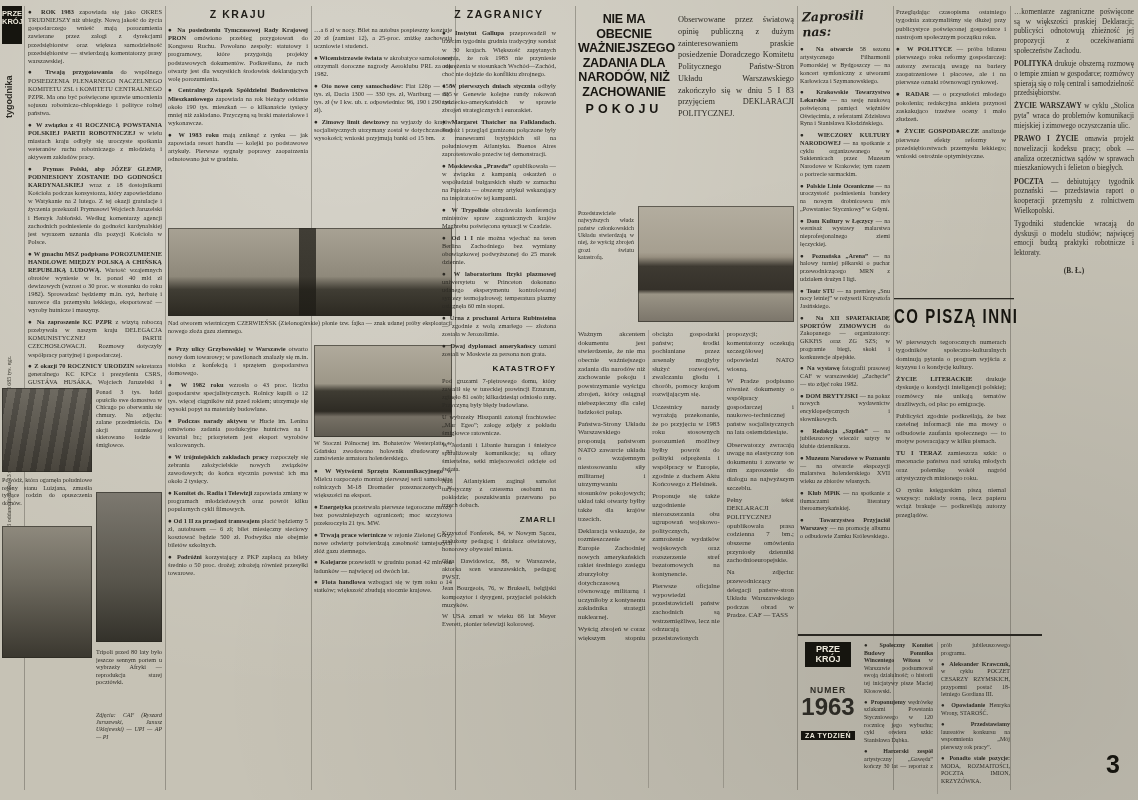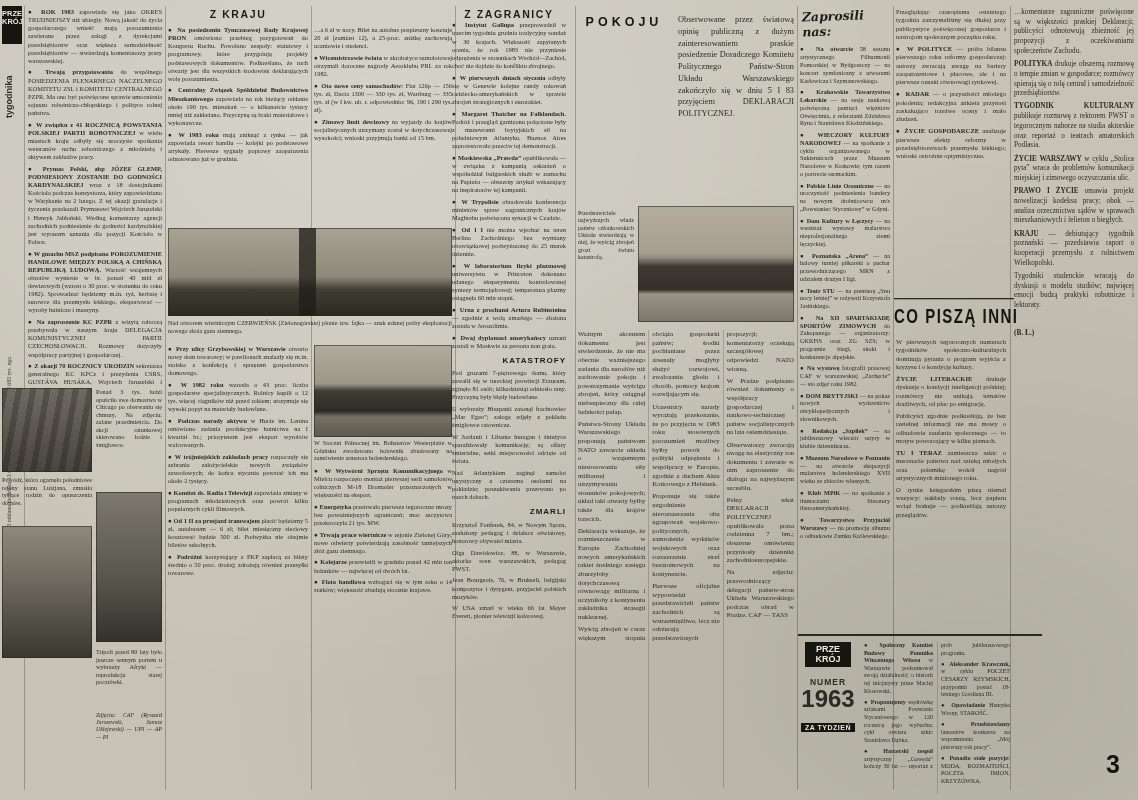--- a/index.html
+++ b/index.html
@@ -7,21 +7,21 @@
        font-family:"Liberation Serif",serif;color:#2d2b25;overflow:hidden}
   body::before{content:"";position:absolute;inset:0;pointer-events:none;
        background:radial-gradient(ellipse at 30% 15%,rgba(255,255,255,.28),transparent 60%),
                   radial-gradient(ellipse at 85% 85%,rgba(0,0,0,.10),transparent 55%)}
   .b{position:absolute}
   .col{font-size:6.4px;line-height:1.27;text-align:justify;overflow:hidden}
   .it{margin:0 0 3.5px 0}
   .it b{font-weight:bold}
   b[data-field]::after{content:" "}
   .sec-h{font-family:"Liberation Sans",sans-serif;font-weight:bold;text-align:center;
-         letter-spacing:1.6px;font-size:10.5px;color:#1f1d18;margin-bottom:0}
+         letter-spacing:1.6px;font-size:10.5px;color:#1f1d18;margin-bottom:8px}
   .sub-h{font-family:"Liberation Sans",sans-serif;font-weight:bold;text-align:right;
          letter-spacing:1px;font-size:8px;margin:6px 0 3px;color:#1f1d18}
   .vr{position:absolute;top:6px;bottom:10px;width:1px;background:rgba(60,56,48,.35)}
   .ph{box-shadow:inset 0 0 0 1px rgba(40,38,32,.6)}
   .cap{font-size:6.2px;line-height:1.22;text-align:justify;overflow:hidden}
   .headline{font-family:"Liberation Sans",sans-serif;font-weight:bold;font-size:12.5px;
             line-height:1.16;text-align:center;letter-spacing:-.2px;color:#181611}
   .headline .last{display:block;letter-spacing:4px;margin-top:3px}
   .lead{font-size:8.3px;line-height:1.42;text-align:justify;overflow:hidden}
   .script-h{font-family:"DejaVu Serif",serif;font-style:italic;font-weight:bold;
@@ -30,21 +30,21 @@
             font-weight:bold;text-align:center;line-height:1.08}
   .cols3{column-count:3;column-gap:7px;column-rule:1px solid rgba(60,56,48,.25)}
   .cols2{column-count:2;column-gap:8px;column-rule:1px solid rgba(60,56,48,.25)}
   .copisz-h{font-family:"Liberation Sans",sans-serif;font-weight:bold;font-size:15px;
             letter-spacing:1.5px;white-space:nowrap;transform:scaleY(1.3);
             transform-origin:left top;color:#16150f;border-top:1px solid #2a2822;padding-top:4px}
   .ribbon{background:#16150f;color:#ece8da;font-family:"Liberation Sans",sans-serif;
           font-weight:bold;font-size:7px;letter-spacing:.5px;padding:1px 4px;display:inline-block}
   .vert{writing-mode:vertical-rl;transform:rotate(180deg)}
   .pageno{font-family:"Liberation Sans",sans-serif;font-weight:bold;font-size:25px;color:#16150f}
-  .sig{text-align:left;font-weight:bold;font-size:7.4px;margin-top:14px}
+  .sig{text-align:center;font-weight:bold;font-size:7.4px;margin-top:4px}
   .credits{font-size:5.9px;font-style:italic}
 </style>
 </head>
 <body>
 
 <div>
 
   <div class="vr" style="left:24px"></div>
   <div class="vr" style="left:165px"></div>
   <div class="vr" style="left:311px"></div>
@@ -113,21 +113,21 @@
     <div class="cap" style="margin:2px 0 5px">W Stoczni Północnej im. Bohaterów Westerplatte w Gdańsku zwodowano holownik zbudowany na zamówienie armatora holenderskiego.</div>
     <div class="col" style="position:static">
         <p class="it"><b data-field="b">● W Wytwórni Sprzętu Komunikacyjnego</b><span data-field="t">w Mielcu rozpoczęto montaż pierwszej serii samolotów rolniczych M-18 Dromader przeznaczonych w większości na eksport.</span></p>
         <p class="it"><b data-field="b">● Energetyka</b><span data-field="t">przetrwała pierwsze tegoroczne mrozy bez poważniejszych ograniczeń; moc szczytowa przekroczyła 21 tys. MW.</span></p>
         <p class="it"><b data-field="b">● Trwają prace wiertnicze</b><span data-field="t">w rejonie Zielonej Góry; nowe odwierty potwierdzają zasobność tamtejszych złóż gazu ziemnego.</span></p>
         <p class="it"><b data-field="b">● Kolejarze</b><span data-field="t">przewieźli w grudniu ponad 42 mln ton ładunków — najwięcej od dwóch lat.</span></p>
         <p class="it"><b data-field="b">● Flota handlowa</b><span data-field="t">wzbogaci się w tym roku o 14 statków; większość zbudują stocznie krajowe.</span></p>
       </div>
   </div>
 
-  <div class="b col" style="left:452px;top:8px;width:114px;height:784px">
+  <div class="b col" style="left:442px;top:8px;width:114px;height:784px">
     <div class="sec-h">Z ZAGRANICY</div>
     <div>
         <p class="it"><b data-field="b">● Instytut Gallupa</b><span data-field="t">przeprowadził w trzecim tygodniu grudnia tradycyjny sondaż w 30 krajach. Większość zapytanych ocenia, że rok 1983 nie przyniesie odprężenia w stosunkach Wschód—Zachód, choć nie dojdzie do konfliktu zbrojnego.</span></p>
         <p class="it"><b data-field="b">● W pierwszych dniach stycznia</b><span data-field="t">odbyły się w Genewie kolejne rundy rokowań radziecko-amerykańskich w sprawie zbrojeń strategicznych i eurorakiet.</span></p>
         <p class="it"><b data-field="b">● Margaret Thatcher na Falklandach.</b><span data-field="t">Podróż i przegląd garnizonu połączone były z manewrami brytyjskich sił na południowym Atlantyku. Buenos Aires zaprotestowało przeciw tej demonstracji.</span></p>
         <p class="it"><b data-field="b">● Moskiewska „Prawda”</b><span data-field="t">opublikowała — w związku z kampanią oskarżeń o współudział bułgarskich służb w zamachu na Papieża — obszerny artykuł wskazujący na inspiratorów tej kampanii.</span></p>
         <p class="it"><b data-field="b">● W Trypolisie</b><span data-field="t">obradowała konferencja ministrów spraw zagranicznych krajów Maghrebu poświęcona sytuacji w Czadzie.</span></p>
         <p class="it"><b data-field="b">● Od 1 I</b><span data-field="t">nie można wjechać na teren Berlina Zachodniego bez wymiany obowiązkowej podwyższonej do 25 marek dziennie.</span></p>
         <p class="it"><b data-field="b">● W laboratorium fizyki plazmowej</b><span data-field="t">uniwersytetu w Princeton dokonano udanego eksperymentu kontrolowanej syntezy termojądrowej; temperatura plazmy osiągnęła 60 mln stopni.</span></p>
         <p class="it"><b data-field="b">● Urna z prochami Artura Rubinsteina</b><span data-field="t">— zgodnie z wolą zmarłego — złożona została w Jerozolimie.</span></p>
@@ -143,20 +143,21 @@
     <div class="sub-h">ZMARLI</div>
     <div>
         <p class="it" data-field=".">Krzysztof Fonferek, 84, w Nowym Sączu, zasłużony pedagog i działacz oświatowy, honorowy obywatel miasta.</p>
         <p class="it" data-field=".">Olga Dawidowicz, 88, w Warszawie, aktorka scen warszawskich, pedagog PWST.</p>
         <p class="it" data-field=".">Jean Bourgeois, 76, w Brukseli, belgijski kompozytor i dyrygent, przyjaciel polskich muzyków.</p>
         <p class="it" data-field=".">W USA zmarł w wieku 66 lat Meyer Everett, pionier telewizji kolorowej.</p>
       </div>
   </div>
 
   <div class="b headline" style="left:578px;top:12px;width:92px;height:152px">
+    <span>NIE MA OBECNIE WAŻNIEJSZEGO ZADANIA DLA NARODÓW, NIŻ ZACHOWANIE</span>
     <span class="last">POKOJU</span>
   </div>
 
   <div class="b lead" style="left:678px;top:14px;width:116px;height:196px">Obserwowane przez światową opinię publiczną z dużym zainteresowaniem praskie posiedzenie Doradczego Komitetu Politycznego Państw-Stron Układu Warszawskiego zakończyło się w dniu 5 I 83 przyjęciem DEKLARACJI POLITYCZNEJ.</div>
 
   <div class="b cap" style="left:578px;top:210px;width:56px;height:112px;font-size:6px">Przedstawiciele najwyższych władz państw członkowskich Układu stwierdzają w niej, że wyścig zbrojeń grozi światu katastrofą.</div>
 
   <div class="b ph" style="left:638px;top:206px;width:156px;height:116px;background:linear-gradient(180deg,#b3ad9f 0%,#a69f90 40%,#978f80 44%,#3e3a32 52%,#35312a 72%,#9a9486 76%,#7b756a 100%)"></div>
 
   <div class="b col cols3" style="left:578px;top:330px;width:216px;height:458px;font-size:6.8px">
@@ -193,21 +194,21 @@
       </div>
   </div>
 
   <div class="b" style="left:798px;top:634px;width:244px;height:2px;background:#2a2822"></div>
 
   <div class="b" style="left:798px;top:642px;width:60px">
     <div class="logo-box" style="width:46px;margin:0 auto;padding:3px 0;font-size:9px">
       <div>PRZE</div>
       <div>KRÓJ</div>
     </div>
-    <div style="text-align:center;font-family:'Liberation Sans',sans-serif;font-weight:bold;font-size:8.5px;letter-spacing:1px;margin-top:10px">NUMER</div>
+    <div style="text-align:center;font-family:'Liberation Sans',sans-serif;font-weight:bold;font-size:8.5px;letter-spacing:1px;margin-top:18px">NUMER</div>
     <div style="text-align:center;font-family:'Liberation Sans',sans-serif;font-weight:bold;font-size:24px;line-height:1">1963</div>
     <div style="text-align:center;margin-top:5px">
       <span class="ribbon">ZA TYDZIEŃ</span>
     </div>
   </div>
 
   <div class="b col cols2" style="left:864px;top:642px;width:146px;height:152px;font-size:6px">
       <p class="it"><b data-field="b">● Społeczny Komitet Budowy Pomnika Wincentego Witosa</b><span data-field="t">w Warszawie podsumował swoją działalność; o historii tej inicjatywy pisze Maciej Kłosowski.</span></p>
       <p class="it"><b data-field="b">● Proponujemy</b><span data-field="t">wędrówkę szlakami Powstania Styczniowego w 120 rocznicę jego wybuchu; cykl otwiera szkic Stanisława Dąbka.</span></p>
       <p class="it"><b data-field="b">● Harcerski zespół</b><span data-field="t">artystyczny „Gawęda” kończy 30 lat — reportaż z prób jubileuszowego programu.</span></p>
@@ -231,24 +232,23 @@
       <p class="it"><b data-field="b">ŻYCIE LITERACKIE</b><span data-field="t">drukuje dyskusję o kondycji inteligencji polskiej; rozmówcy nie unikają tematów drażliwych, od płac po emigrację.</span></p>
       <p class="it"><b data-field="b"></b><span data-field="t">Publicyści zgodnie podkreślają, że bez rzetelnej informacji nie ma mowy o odbudowie zaufania społecznego — to motyw powracający w kilku pismach.</span></p>
       <p class="it"><b data-field="b">TU I TERAZ</b><span data-field="t">zamieszcza szkic o mecenacie państwa nad sztuką młodych oraz polemikę wokół nagród artystycznych minionego roku.</span></p>
       <p class="it"><b data-field="b"></b><span data-field="t">O rynku księgarskim piszą niemal wszyscy: nakłady rosną, lecz papieru wciąż brakuje — podkreślają autorzy przeglądów.</span></p>
     </div>
 
   <div class="b" style="left:1014px;top:8px;width:120px;height:780px;overflow:hidden">
     <div class="col" style="position:static;font-size:7.2px;line-height:1.35">
         <p class="it"><b data-field="b"></b><span data-field="t">…komentarze zagraniczne poświęcone są w większości praskiej Deklaracji; publicyści odnotowują zbieżność jej propozycji z oczekiwaniami społeczeństw Zachodu.</span></p>
         <p class="it"><b data-field="b">POLITYKA</b><span data-field="t">drukuje obszerną rozmowę o tempie zmian w gospodarce; rozmówcy spierają się o rolę central i samodzielność przedsiębiorstw.</span></p>
-        <p class="it"><b data-field="b">TYGODNIK KULTURALNY</b><span data-field="t">publikuje rozmowę z rektorem PWST o tegorocznym naborze na studia aktorskie oraz reportaż o teatrach amatorskich Podlasia.</span></p>
         <p class="it"><b data-field="b">ŻYCIE WARSZAWY</b><span data-field="t">w cyklu „Stolica pyta” wraca do problemów komunikacji miejskiej i zimowego oczyszczania ulic.</span></p>
         <p class="it"><b data-field="b">PRAWO I ŻYCIE</b><span data-field="t">omawia projekt nowelizacji kodeksu pracy; obok — analiza orzecznictwa sądów w sprawach mieszkaniowych i felieton o biegłych.</span></p>
-        <p class="it"><b data-field="b">KRAJU</b><span data-field="t">— debiutujący tygodnik poznański — przedstawia raport o kooperacji przemysłu z rolnictwem Wielkopolski.</span></p>
+        <p class="it"><b data-field="b">POCZTA</b><span data-field="t">— debiutujący tygodnik poznański — przedstawia raport o kooperacji przemysłu z rolnictwem Wielkopolski.</span></p>
         <p class="it"><b data-field="b"></b><span data-field="t">Tygodniki studenckie wracają do dyskusji o modelu studiów; najwięcej emocji budzą praktyki robotnicze i lektoraty.</span></p>
       </div>
     <div class="sig">(B. Ł.)</div>
   </div>
 
   <div class="b pageno" style="left:1106px;top:750px">3</div>
 
 </div>
 
 </body></html>

